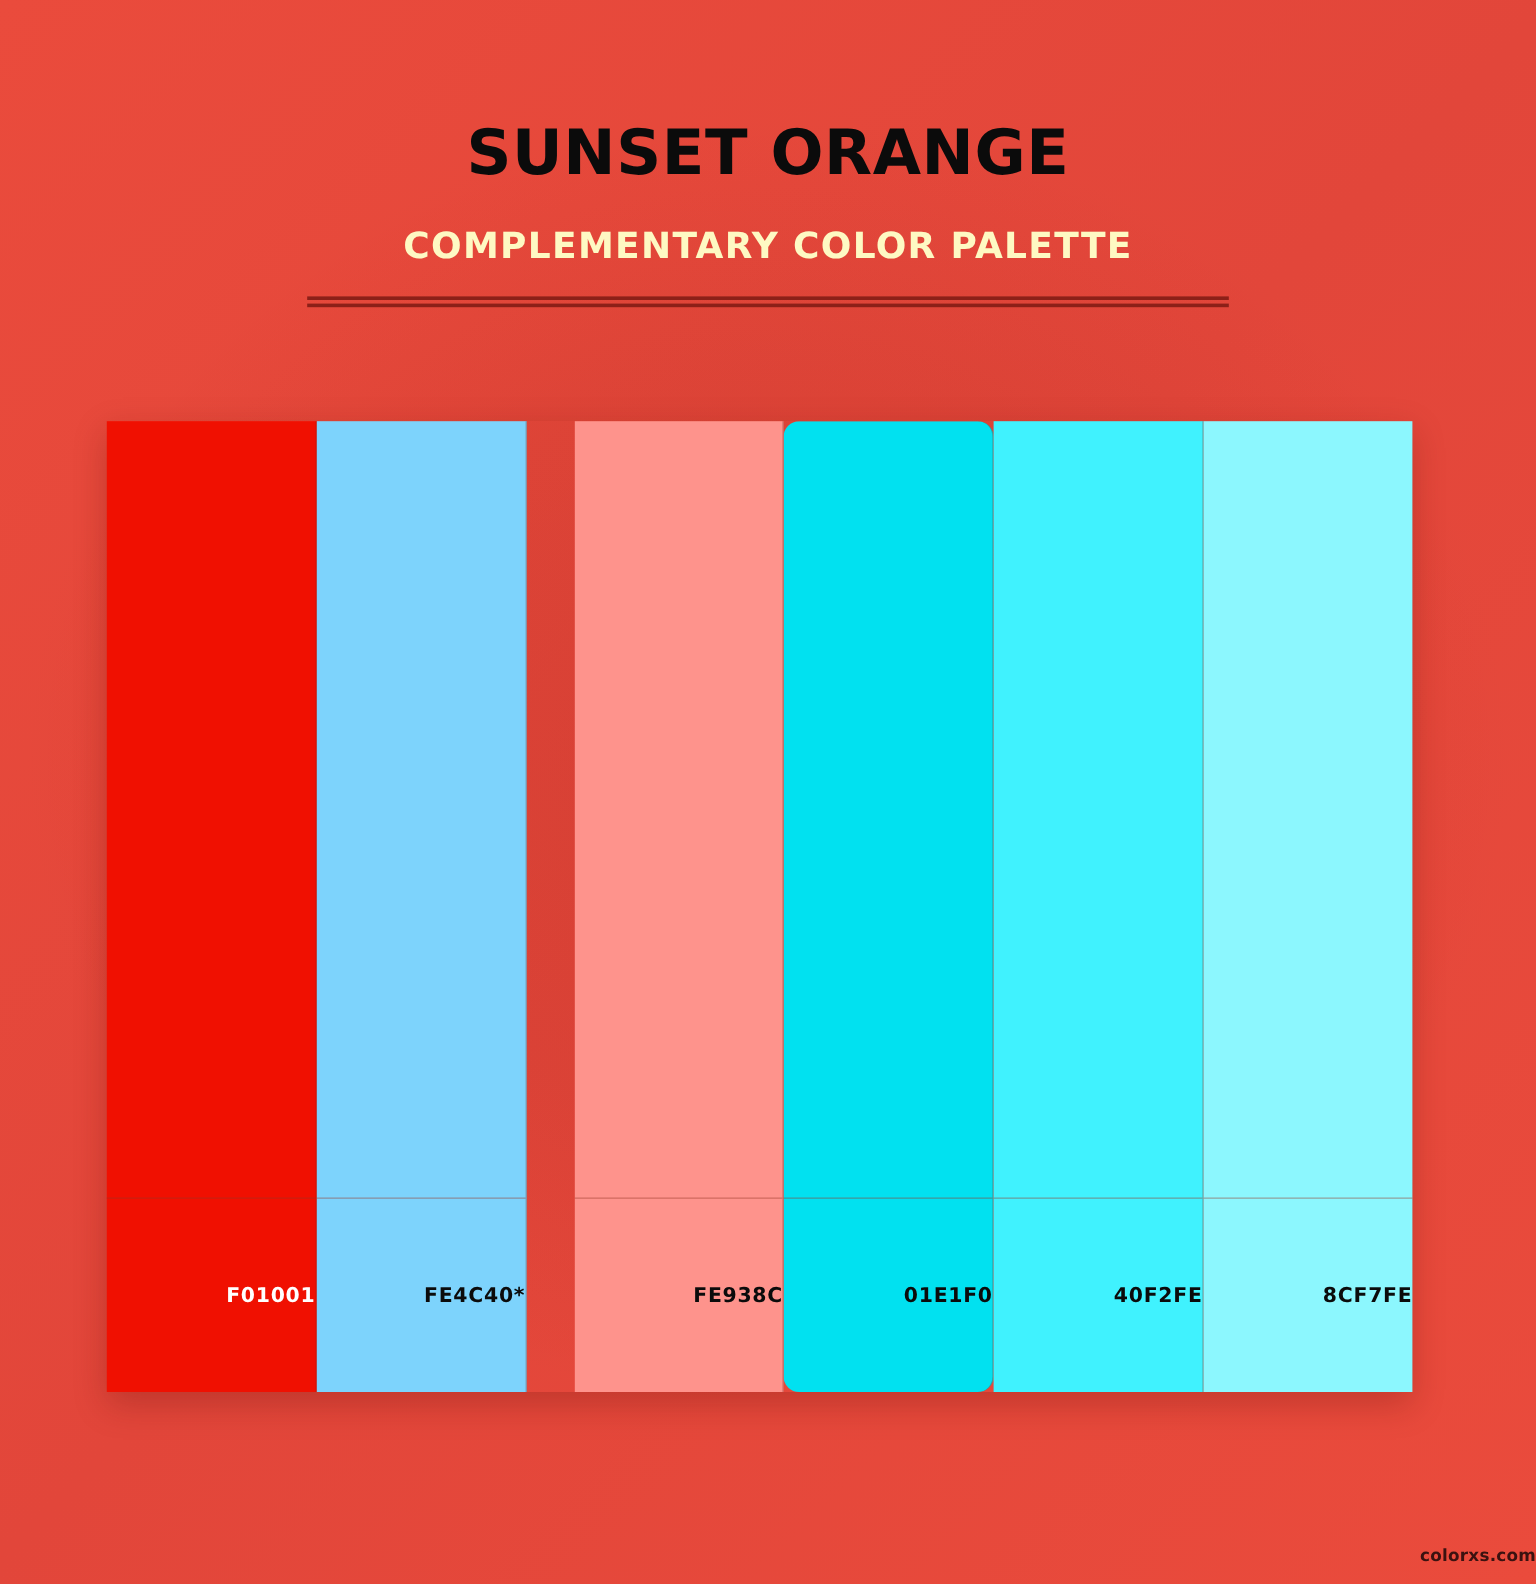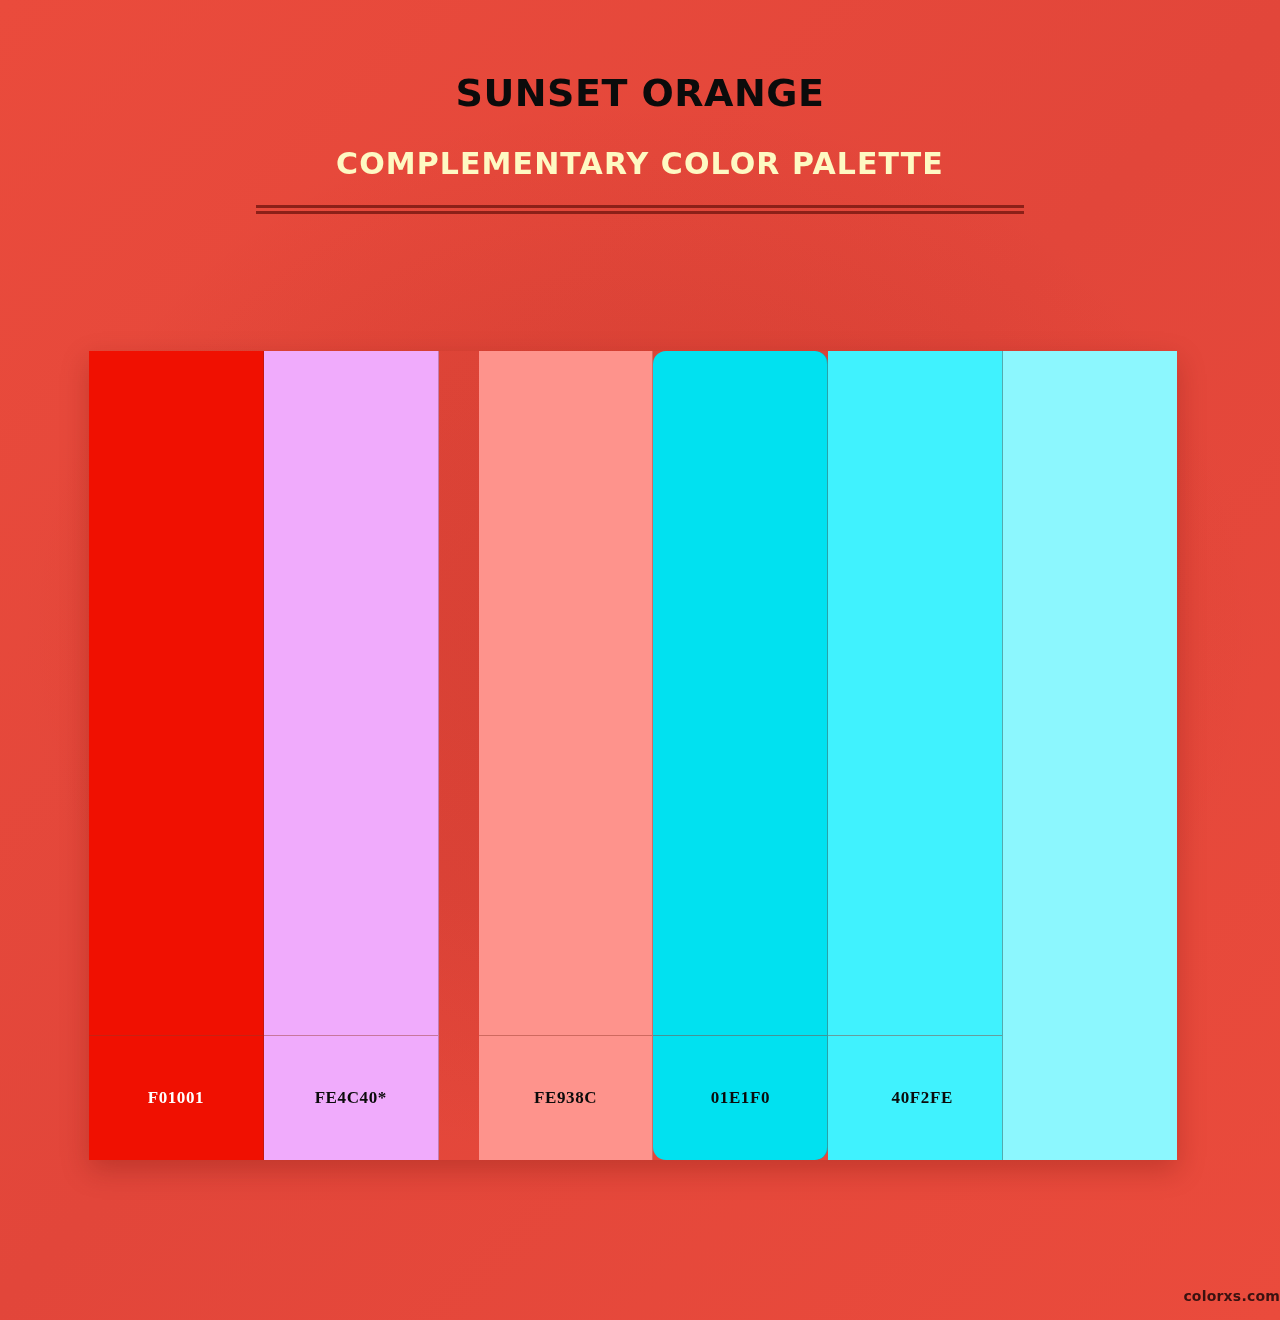--- a/index.html
+++ b/index.html
@@ -35,22 +35,22 @@
   }
 
   
   #header {
     position:absolute;
     top:0; left:0; right:0;
     text-align:center;
   }
 
   #title {
-    margin-top:74px;
-    font-size:38px;
+    margin-top:102px;
+    font-size:52px;
     font-weight:bold;
     letter-spacing:0.5px;
     color:#0b0b0b;
     line-height:1.0;
     white-space:nowrap;
   }
 
   #subtitle {
     margin-top:37px;
     font-size:30px;
@@ -101,26 +101,25 @@
     flex-direction:column;
     border-right:1px solid rgba(120,40,30,0.35);
   }
   .swatch:last-child { border-right:none; }
 
   .swatch-fill {
     flex:1 1 auto;
   }
 
   .swatch-label-zone {
-    height:125px;
+    height:162px;
     display:flex;
     align-items:center;
-    justify-content:center;
+    justify-content:flex-end;
     border-top:1px solid rgba(150,55,40,0.45);
-    font-family:Liberation Serif, serif;
   }
 
   .swatch-label {
     font-size:17px;
     font-weight:bold;
     letter-spacing:0.6px;
     white-space:nowrap;
   }
 
   
@@ -158,21 +157,21 @@
 
   <div id="palette">
 
     <div class="swatch" style="background: rgb(240, 16, 1);">
       <div class="swatch-fill"></div>
       <div class="swatch-label-zone">
         <span class="swatch-label" style="color: rgb(255, 255, 255);">F01001</span>
       </div>
     </div>
 
-    <div class="swatch" style="background: #f0abfc;">
+    <div class="swatch" style="background: #7dd3fc;">
       <div class="swatch-fill"></div>
       <div class="swatch-label-zone">
         <span class="swatch-label" style="color: rgb(11, 11, 11);">FE4C40*</span>
       </div>
     </div>
 
     <div class="swatch" style="background: rgb(254, 147, 140); margin-left: 40px;">
       <div class="swatch-fill"></div>
       <div class="swatch-label-zone">
         <span class="swatch-label" style="color: rgb(11, 11, 11);">FE938C</span>
@@ -188,20 +187,23 @@
 
     <div class="swatch" style="background: rgb(64, 242, 254);">
       <div class="swatch-fill"></div>
       <div class="swatch-label-zone">
         <span class="swatch-label" style="color: rgb(11, 11, 11); margin-left: 14px;">40F2FE</span>
       </div>
     </div>
 
     <div class="swatch" style="background: rgb(140, 247, 254);">
       <div class="swatch-fill"></div>
+      <div class="swatch-label-zone">
+        <span class="swatch-label" style="color: rgb(11, 11, 11);">8CF7FE</span>
+      </div>
     </div>
 
   </div>
 
   <div id="footer">
     <span id="footer-text" style="color: rgb(59, 18, 16);">colorxs.com</span>
   </div>
 
 </div>
 

